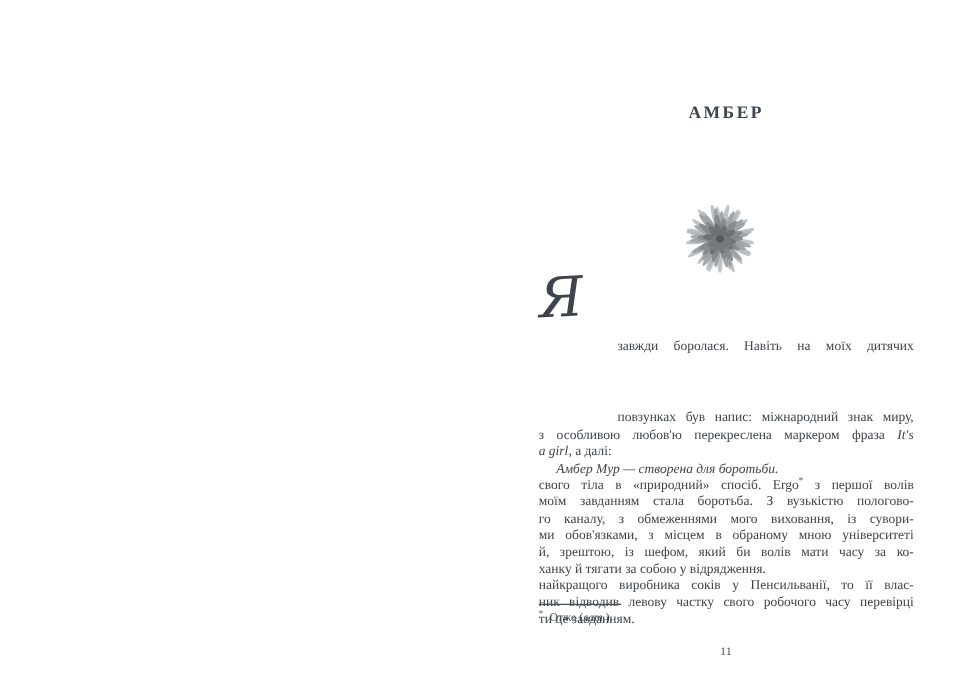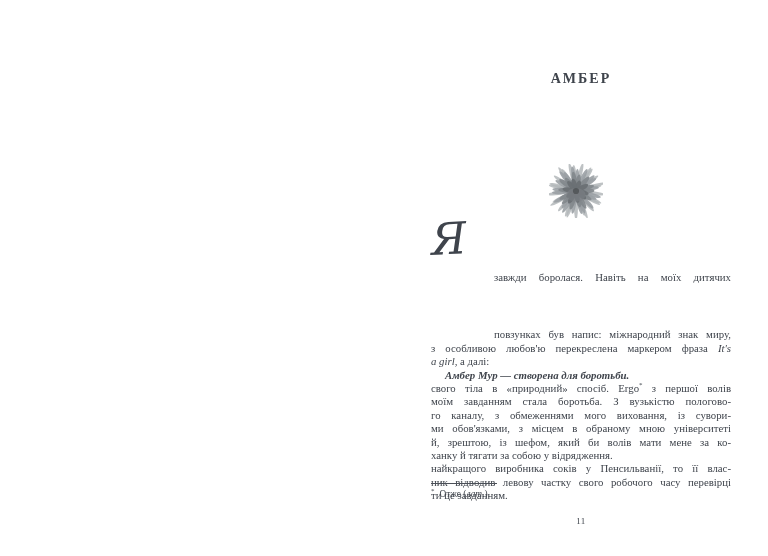--- a/index.html
+++ b/index.html
@@ -5,40 +5,40 @@
   html,body{margin:0;padding:0;}
   body{
     width:768px;height:556px;position:relative;overflow:hidden;
     background:#ffffff;
     font-family:"Liberation Serif","DejaVu Serif",serif;
     color:#3f444c;
   }
   .left-page{position:absolute;left:0;top:0;width:420px;height:556px;background:#ffffff;}
   .page{position:absolute;left:431px;top:0;width:300px;height:556px;background:#ffffff;}
   .title{
-    position:absolute;top:71px;left:0;right:0;margin:0;
+    position:absolute;top:71px;left:0;right:0;margin:12px;
     text-align:center;font-size:14px;font-weight:bold;letter-spacing:2px;
   }
   .epigraph{
     position:absolute;top:97px;left:-10px;right:-10px;
     text-align:center;font-size:10.3px;font-weight:bold;
     letter-spacing:0.4px;line-height:15.2px;
   }
   .flower{
     position:absolute;top:164px;left:50%;margin-left:-32px;
     width:54px;height:54px;
   }
   .btext{
     position:absolute;top:227px;left:0;width:300px;
     font-size:10.8px;line-height:13.4px;
   }
   .bline{text-align:justify;text-align-last:justify;}
   .bline.last{text-align-last:left;}
   .bline.wrap{padding-left:63px;margin-top:44px;}
-  .bline.indent{text-indent:14px;font-weight:bold;}
+  .bline.indent{text-indent:14px;}
   .dropcap{
     position:absolute;left:0;top:-10px;
     font-size:44px;line-height:1;font-style:italic;
     font-family:"DejaVu Serif",serif;transform:rotate(-3deg);
   }
   .sup{vertical-align:super;font-size:7px;line-height:0;}
   .fn-rule{position:absolute;top:483px;left:0;width:66px;height:1px;background:#4a4f57;}
   .fn{position:absolute;top:487px;left:0;font-size:9.4px;}
   .fn .marker{vertical-align:super;font-size:7px;margin-right:5px;}
   .it{font-style:italic;}
@@ -143,21 +143,21 @@
 
     <div class="bline wrap"><span>завжди боролася. Навіть на моїх дитячих</span></div>
         <div class="bline wrap"><span>повзунках був напис: міжнародний знак миру,</span></div>
         <div class="bline"><span>з особливою любов'ю перекреслена маркером фраза </span><span class="it">It's</span></div>
         <div class="bline last"><span class="it">a girl</span><span>, а далі:</span></div>
         <div class="bline last indent"><span class="it">Амбер Мур — створена для боротьби.</span></div>
         <div class="bline"><span>свого тіла в «природний» спосіб. Ergo</span><span class="sup">*</span><span> з першої волів</span></div>
         <div class="bline"><span>моїм завданням стала боротьба. З вузькістю пологово-</span></div>
         <div class="bline"><span>го каналу, з обмеженнями мого виховання, із сувори-</span></div>
         <div class="bline"><span>ми обов'язками, з місцем в обраному мною університеті</span></div>
-        <div class="bline"><span>й, зрештою, із шефом, який би волів мати мене за ко-</span></div>
+        <div class="bline"><span>й, зрештою, із шефом, який би волів мати часу за ко-</span></div>
         <div class="bline last"><span>ханку й тягати за собою у відрядження.</span></div>
         <div class="bline"><span>найкращого виробника соків у Пенсильванії, то її влас-</span></div>
         <div class="bline"><span>ник відводив левову частку свого робочого часу перевірці</span></div>
         <div class="bline last"><span>ти це завданням.</span></div>
       </div>
 
     <div class="fn-rule"></div>
     <div class="fn">
       <span class="marker">*</span><span>Отже (</span><span class="it">лат.</span><span>).</span>
     </div>

